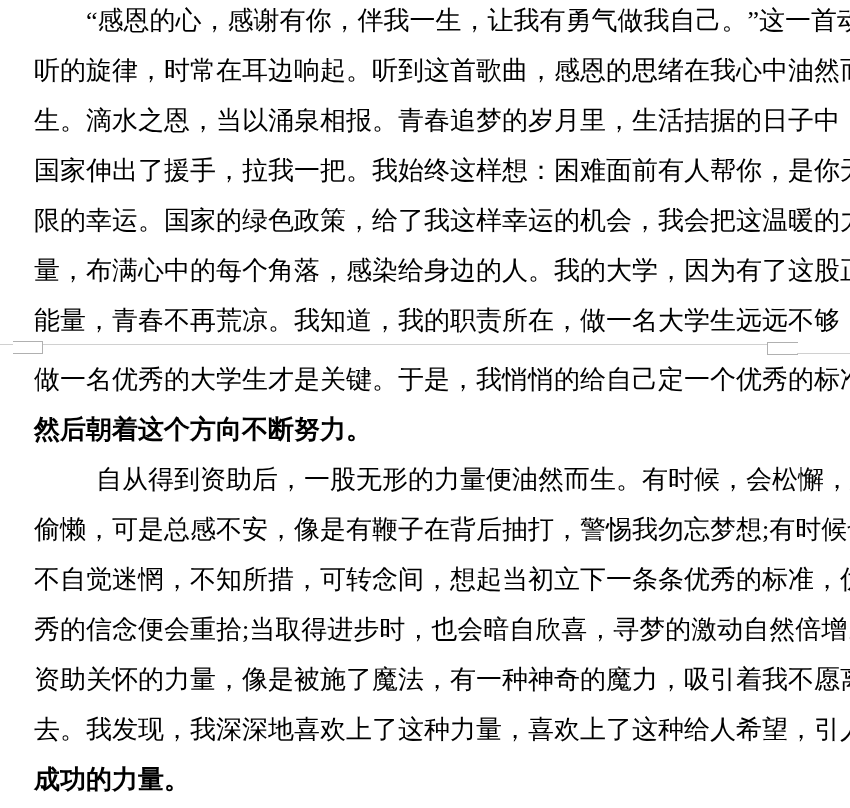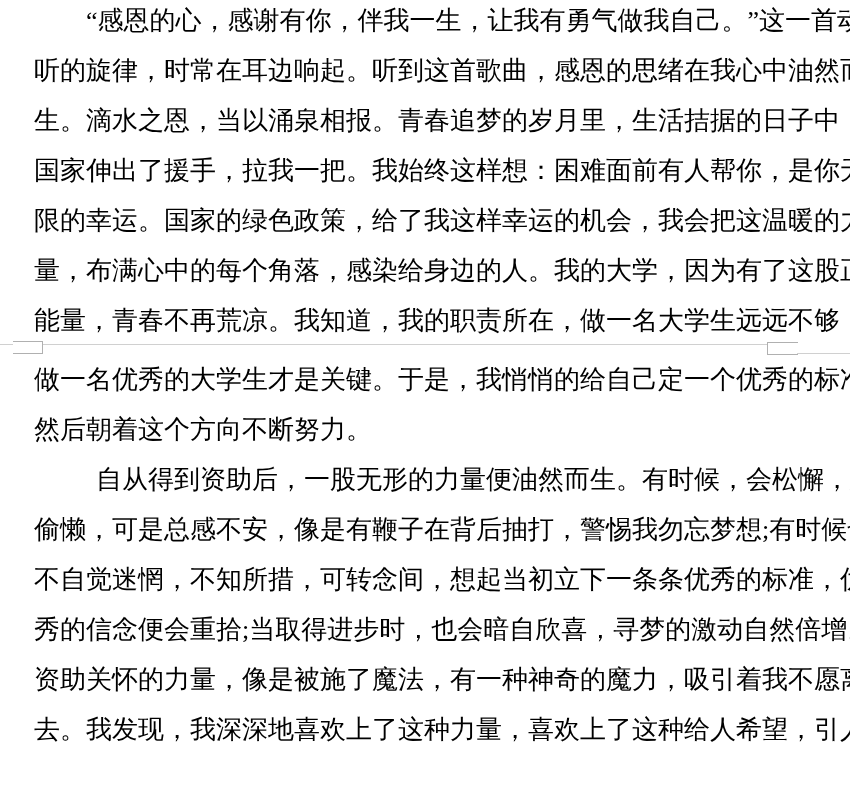--- a/index.html
+++ b/index.html
@@ -27,20 +27,21 @@
     height: 50px;
     line-height: 50px;
     font-size: 26px;
     white-space: nowrap;
     text-align: justify;
     text-align-last: justify;
     color: #000000;
   }
   .tline.para-end {
     text-align-last: left;
+    font-weight: bold;
   }
   
   .boundary-line-left {
     position: absolute;
     left: 0; top: 344px;
     width: 770px; height: 0;
     border-top: 1px solid #d0d0d0;
   }
   .boundary-line-right {
     position: absolute;
@@ -89,15 +90,16 @@
 
   <div id="page2-lines" class="lines">
       <div class="tline">做一名优秀的大学生才是关键。于是，我悄悄的给自己定一个优秀的标准，</div>
       <div class="tline para-end">然后朝着这个方向不断努力。</div>
       <div class="tline" style="text-indent: 62px;">自从得到资助后，一股无形的力量便油然而生。有时候，会松懈，想</div>
       <div class="tline">偷懒，可是总感不安，像是有鞭子在背后抽打，警惕我勿忘梦想;有时候也</div>
       <div class="tline">不自觉迷惘，不知所措，可转念间，想起当初立下一条条优秀的标准，优</div>
       <div class="tline">秀的信念便会重拾;当取得进步时，也会暗自欣喜，寻梦的激动自然倍增。</div>
       <div class="tline">资助关怀的力量，像是被施了魔法，有一种神奇的魔力，吸引着我不愿离</div>
       <div class="tline">去。我发现，我深深地喜欢上了这种力量，喜欢上了这种给人希望，引人</div>
+      <div class="tline para-end">成功的力量。</div>
     </div>
 
 </div>
 
 </body></html>

